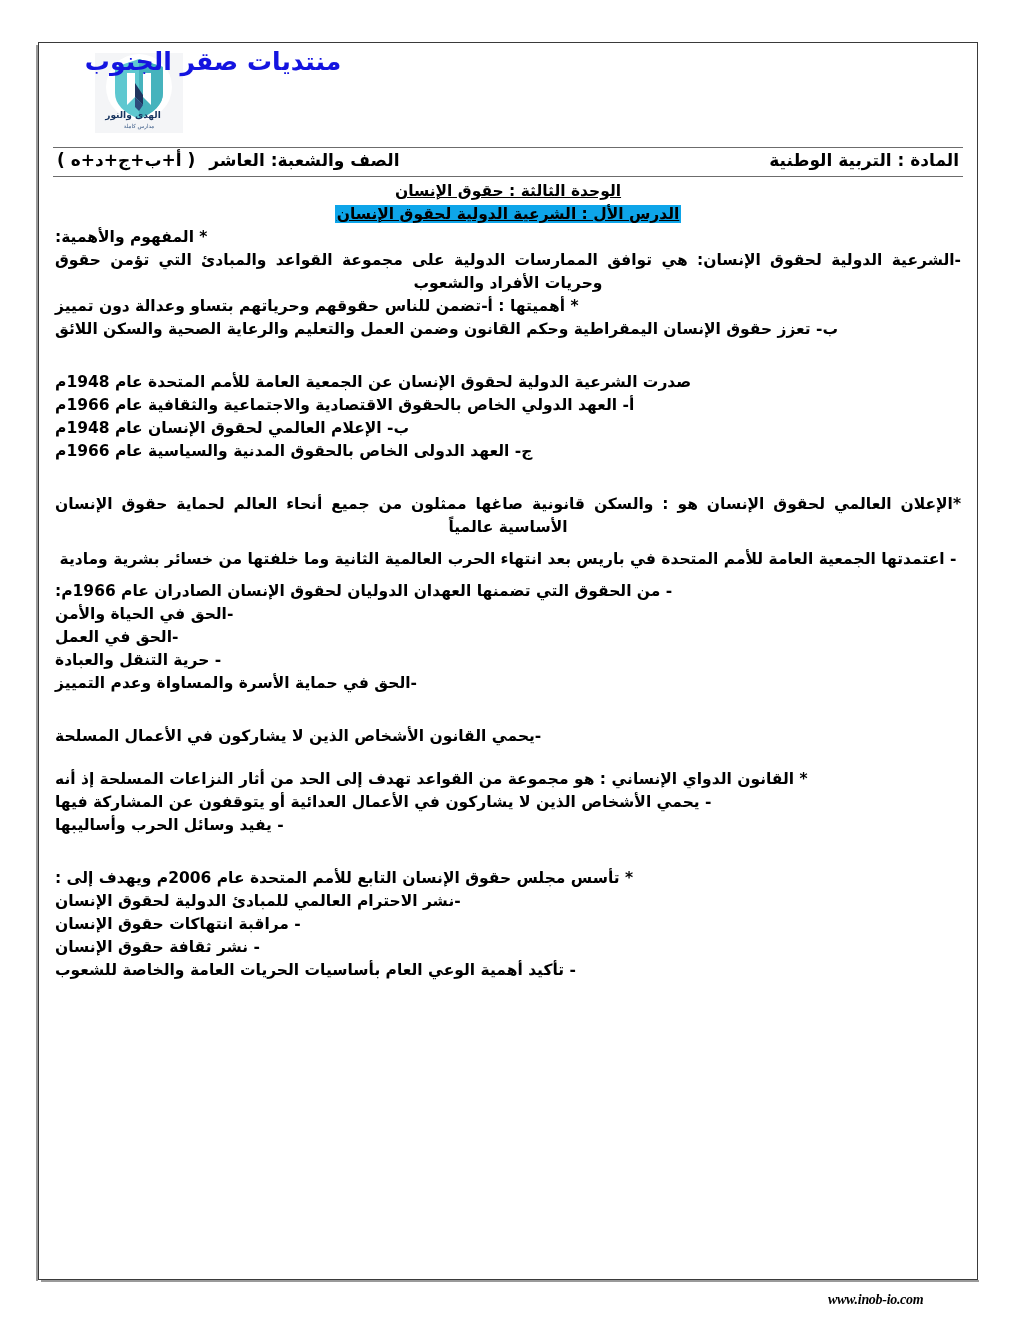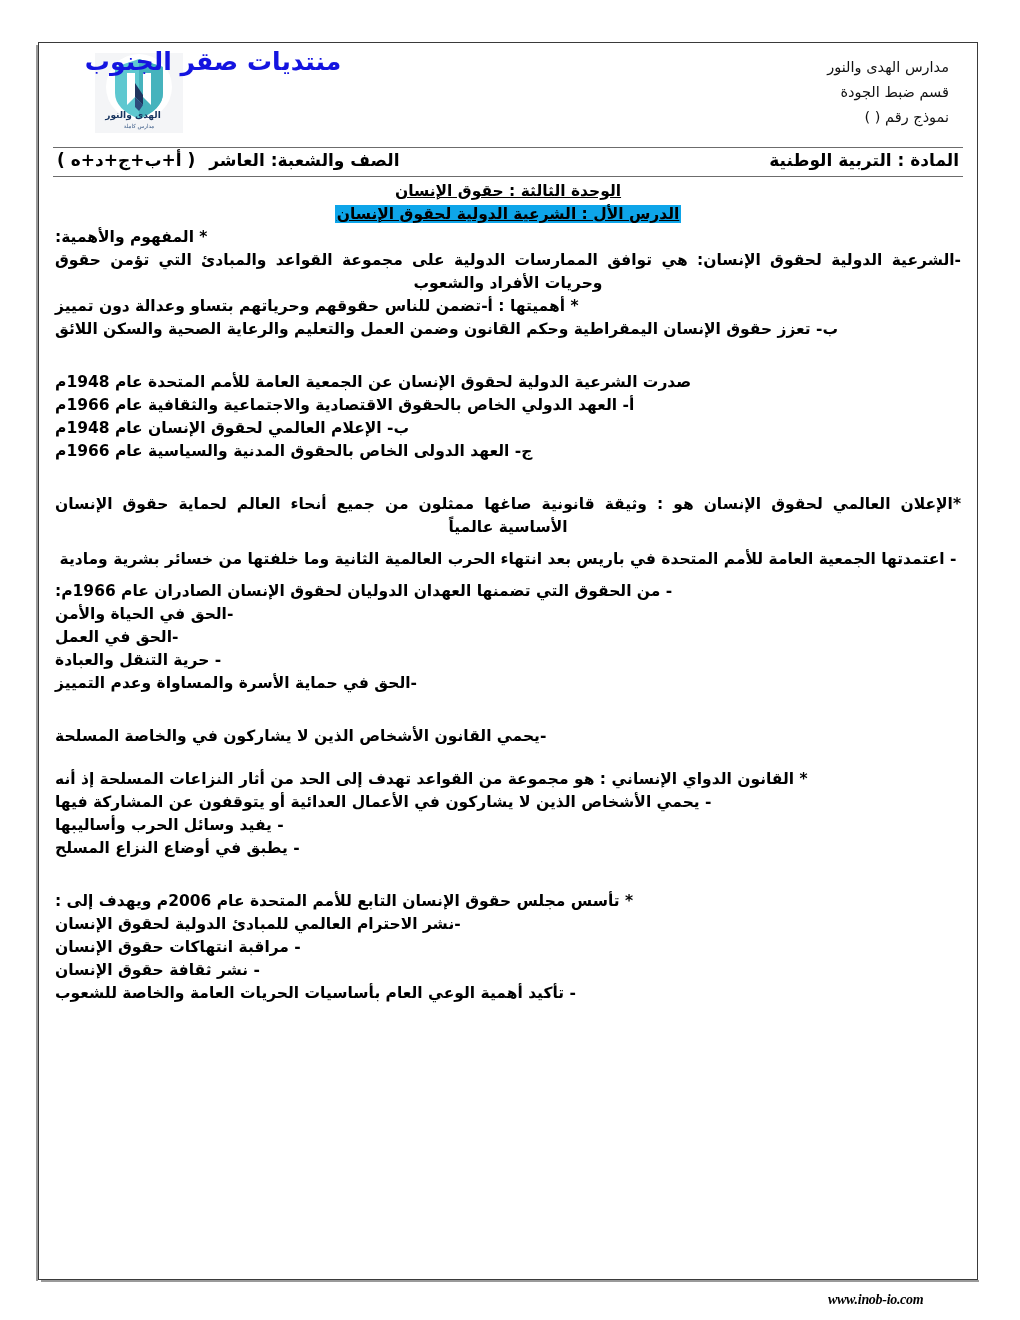--- a/index.html
+++ b/index.html
@@ -199,25 +199,20 @@
           <path d="M56 20 L48 20 L48 44 L56 52 Z" fill="#ffffff"></path>
           <path d="M40 30 L48 42 L48 52 L40 44 Z" fill="#20355f"></path>
           <path d="M40 44 L48 52 L44 58 L40 54 Z" fill="#2d4a7c"></path>
         </svg>
         <div class="logo-text">الهدى والنور</div>
         <div class="logo-sub">مدارس كاملة</div>
       </div>
 
       <div class="forum-title">منتديات صقر الجنوب</div>
 
-      <div class="school-block">
-        <div>مدارس الهدى والنور</div>
-        <div>قسم ضبط الجودة</div>
-        <div>نموذج رقم (  )</div>
-      </div>
     </div>
 
     <hr class="rule">
 
 
     <div class="row-class">
       <div class="mat">
         <span>المادة  :</span>
         <span>التربية الوطنية</span>
       </div>
@@ -246,40 +241,39 @@
 
       <div class="gap-l"></div>
 
       <div class="ln center">صدرت الشرعية الدولية لحقوق الإنسان عن الجمعية العامة للأمم المتحدة عام 1948م</div>
       <div class="ln center">أ- العهد الدولي الخاص بالحقوق الاقتصادية والاجتماعية والثقافية عام 1966م</div>
       <div class="ln center">ب- الإعلام العالمي لحقوق الإنسان عام 1948م</div>
       <div class="ln center">ج- العهد الدولى الخاص بالحقوق المدنية والسياسية عام 1966م</div>
 
       <div class="gap-l"></div>
 
-      <div class="ln just">*الإعلان العالمي لحقوق الإنسان هو : وثيقة قانونية صاغها ممثلون من جميع أنحاء العالم لحماية حقوق الإنسان الأساسية عالمياً</div>
+      <div class="ln just">*الإعلان العالمي لحقوق الإنسان هو : والسكن قانونية صاغها ممثلون من جميع أنحاء العالم لحماية حقوق الإنسان الأساسية عالمياً</div>
       <div class="gap-s"></div>
       <div class="ln just">- اعتمدتها الجمعية العامة للأمم المتحدة في باريس بعد انتهاء الحرب العالمية الثانية وما خلفتها من خسائر بشرية ومادية</div>
       <div class="gap-s"></div>
       <div class="ln center">- من الحقوق التي تضمنها العهدان  الدوليان لحقوق الإنسان الصادران عام 1966م:</div>
       <div class="ln center">-الحق في الحياة والأمن</div>
       <div class="ln center">-الحق في العمل</div>
       <div class="ln center">- حرية التنقل والعبادة</div>
       <div class="ln center">-الحق في حماية الأسرة والمساواة وعدم التمييز</div>
 
       <div class="gap-l"></div>
 
-      <div class="ln center">-يحمي القانون الأشخاص الذين لا يشاركون في والخاصة المسلحة</div>
+      <div class="ln center">-يحمي القانون الأشخاص الذين لا يشاركون في الأعمال المسلحة</div>
 
       <div class="gap-m"></div>
 
       <div class="ln center">* القانون الدواي الإنساني : هو مجموعة من القواعد تهدف إلى الحد من أثار النزاعات المسلحة إذ أنه</div>
       <div class="ln center">- يحمي  الأشخاص الذين لا يشاركون في الأعمال العدائية أو يتوقفون عن المشاركة فيها</div>
       <div class="ln center">-   يفيد وسائل الحرب وأساليبها</div>
-      <div class="ln center">- يطبق في أوضاع النزاع المسلح</div>
 
       <div class="gap-l"></div>
 
       <div class="ln center">* تأسس مجلس حقوق الإنسان التابع للأمم المتحدة عام 2006م ويهدف إلى :</div>
       <div class="ln center">-نشر الاحترام العالمي للمبادئ الدولية لحقوق الإنسان</div>
       <div class="ln center">- مراقبة انتهاكات حقوق الإنسان</div>
       <div class="ln center">- نشر ثقافة حقوق الإنسان</div>
       <div class="ln center">- تأكيد أهمية الوعي العام بأساسيات الحريات العامة والخاصة للشعوب</div>
 
     </div>

